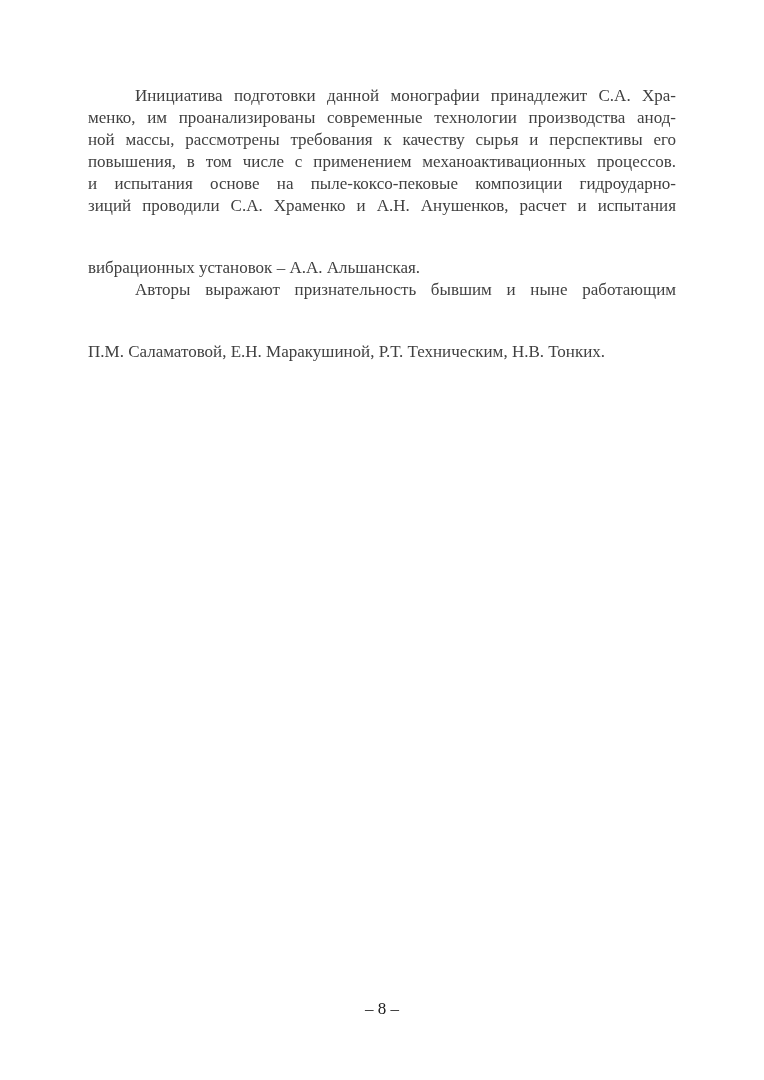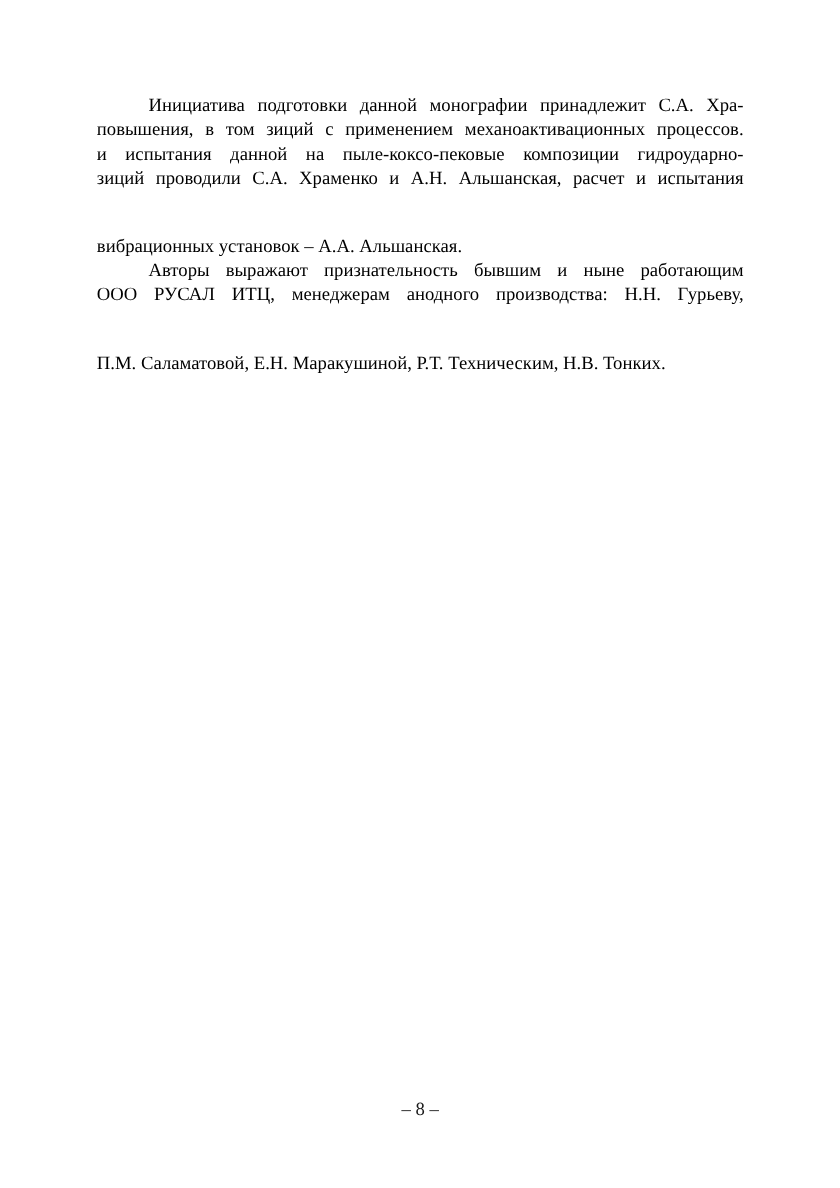--- a/index.html
+++ b/index.html
@@ -31,21 +31,21 @@
   }
   .paragraph {
     margin: 0;
     padding: 0;
   }
   .line {
     font-size: 17px;
     line-height: 22px;
     text-align: justify;
     text-align-last: justify;
-    color: #000000;
+    color: #404040;
   }
   .line.first {
     text-indent: 47px;
   }
   .line.last {
     text-align-last: left;
     margin-top: 40px;
   }
   .page-number {
     position: absolute;
@@ -58,25 +58,26 @@
     color: #1a1a1a;
   }
 </style>
 </head>
 <body>
 
 <div class="page">
   <div class="text-block">
       <div class="paragraph">
         <div class="line first">Инициатива подготовки данной монографии принадлежит С.А. Хра-</div>
-        <div class="line">повышения, в том зиций с применением механоактивационных процессов.</div>
-        <div class="line">и испытания данной на пыле-коксо-пековые композиции гидроударно-</div>
-        <div class="line">зиций проводили С.А. Храменко и А.Н. Альшанская, расчет и испытания</div>
+        <div class="line">менко, им проанализированы современные технологии производства анод-</div>
+        <div class="line">ной массы, рассмотрены требования к качеству сырья и перспективы его</div>
+        <div class="line">повышения, в том числе с применением механоактивационных процессов.</div>
+        <div class="line">и испытания основе на пыле-коксо-пековые композиции гидроударно-</div>
+        <div class="line">зиций проводили С.А. Храменко и А.Н. Анушенков, расчет и испытания</div>
         <div class="line last">вибрационных установок – А.А. Альшанская.</div>
       </div>
       <div class="paragraph">
         <div class="line first">Авторы выражают признательность бывшим и ныне работающим</div>
-        <div class="line">ООО РУСАЛ ИТЦ, менеджерам анодного производства: Н.Н. Гурьеву,</div>
         <div class="line last">П.М. Саламатовой, Е.Н. Маракушиной, Р.Т. Техническим, Н.В. Тонких.</div>
       </div>
     </div>
   <div class="page-number">– 8 –</div>
 </div>
 
 </body></html>

